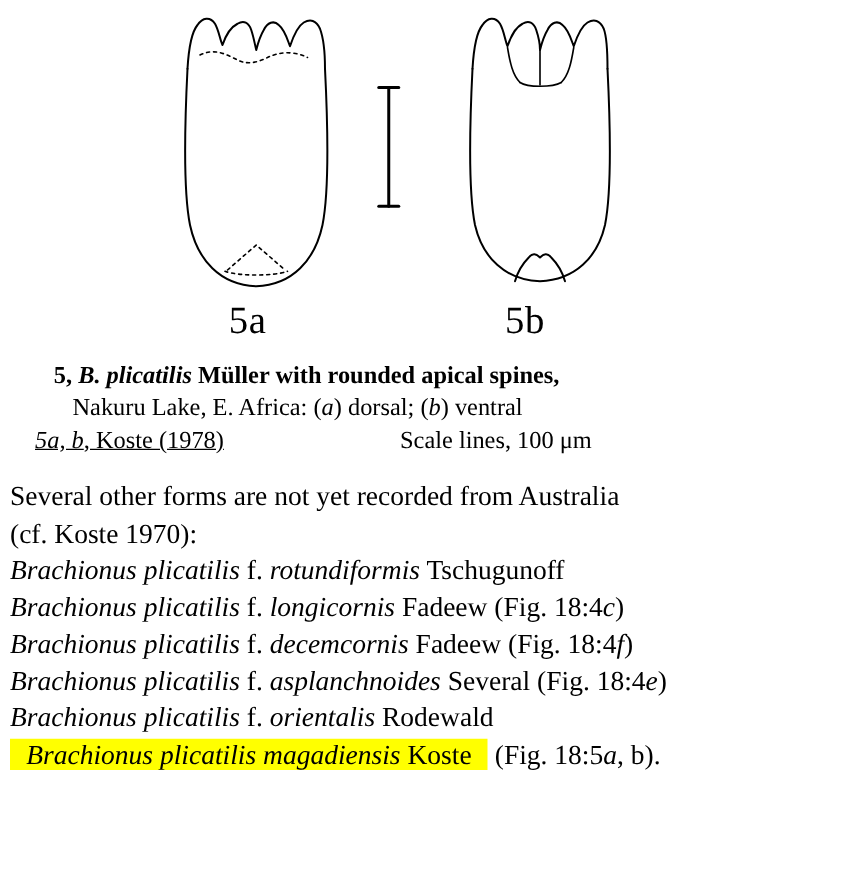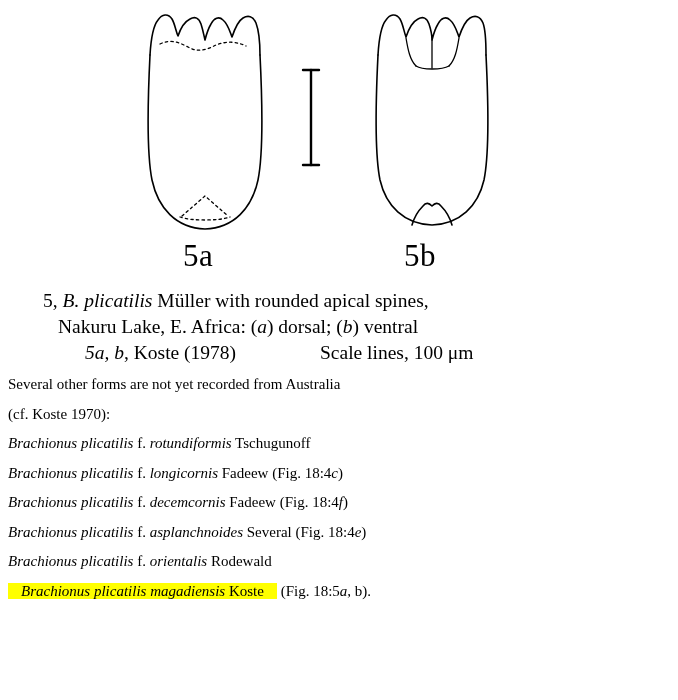--- a/index.html
+++ b/index.html
@@ -47,37 +47,37 @@
     left: 0;
     top: 288px;
     width: 678px;
     font-size: 19.5px;
     line-height: 26px;
   }
   .cap-line {
     position: relative;
     white-space: nowrap;
   }
-  .cap-line.l1 { padding-left: 43px; }
+  .cap-line.l1 { padding-left: 43px; font-weight: bold; }
   .cap-line.l2 { padding-left: 58px; }
-  .cap-line.l3 { padding-left: 85px; }
+  .cap-line.l3 { padding-left: 28px; text-decoration: underline; }
   .cap-scale {
     position: absolute;
     left: 320px;
     top: 0;
   }
   .it { font-style: italic; }
 
   
   .body-text {
     position: absolute;
     left: 8px;
-    top: 370px;
+    top: 382px;
     width: 670px;
-    font-size: 15px;
+    font-size: 22px;
     line-height: 29.5px;
   }
   .body-line {
     white-space: nowrap;
   }
   .hl {
     background: #ffff00;
     padding: 0 13px;
   }
 </style>

